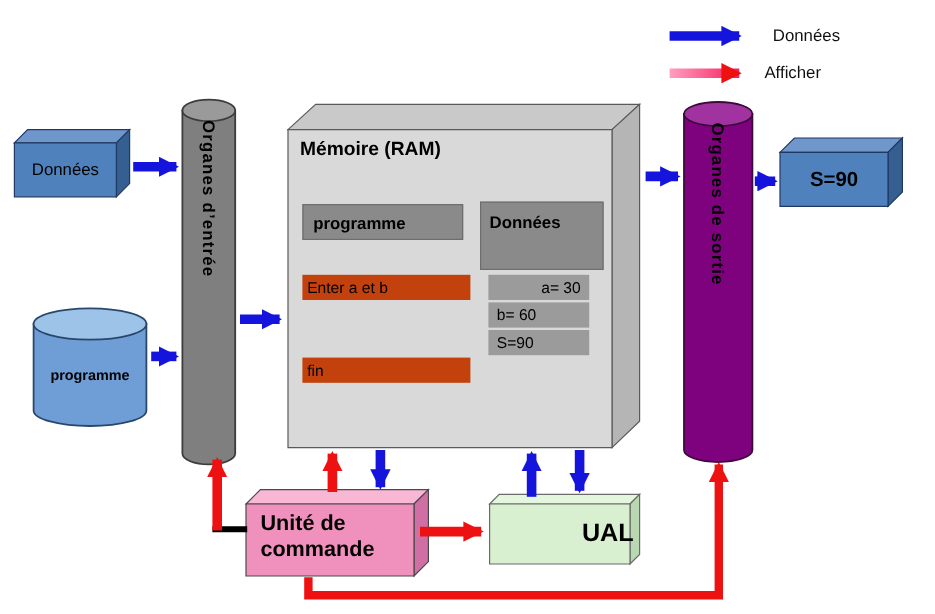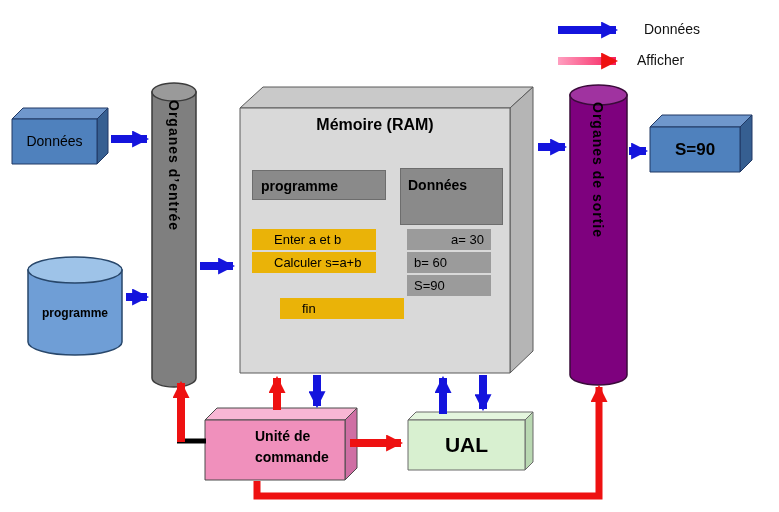--- a/index.html
+++ b/index.html
@@ -18,46 +18,46 @@
 
   .vlabel {
     writing-mode:vertical-rl; font-weight:bold; font-size:14px; color:#000;
     letter-spacing:1px;
   }
 
   .lbl-donnees { left:12px; top:119px; width:85px; height:45px; line-height:45px; text-align:center; font-size:14px; }
   .lbl-programme { left:28px; top:306px; width:94px; text-align:center; font-weight:bold; font-size:12px; }
   .lbl-s90 { left:650px; top:127px; width:90px; height:45px; line-height:45px; text-align:center; font-weight:bold; font-size:17px; }
 
-  .ram-title { left:250px; top:116px; width:250px; text-align:center; font-weight:bold; font-size:16px; }
+  .ram-title { left:250px; top:116px; width:250px; font-weight:bold; font-size:16px; }
 
   .prog-header {
     left:252px; top:170px; width:134px; height:30px; background:#8a8a8a;
     font-weight:bold; font-size:14px; line-height:30px; padding-left:8px;
     box-sizing:border-box; border:1px solid #6d6d6d;
   }
   .prog-row {
-    left:252px; width:124px; height:21px; background:#eab308;
-    font-size:13px; line-height:21px; padding-left:22px; box-sizing:border-box;
+    left:252px; width:140px; height:21px; background:#c2410c;
+    font-size:13px; line-height:21px; padding-left:4px; box-sizing:border-box;
   }
   .data-header {
     left:400px; top:168px; width:103px; height:57px; background:#8a8a8a;
     font-weight:bold; font-size:14px; padding:4px 0 0 7px; box-sizing:border-box;
     line-height:25px; border:1px solid #6d6d6d;
   }
   .data-row {
     left:407px; width:84px; height:21px; background:#9b9b9b;
     font-size:13px; line-height:21px; padding-left:7px; box-sizing:border-box;
   }
 
   .lbl-control {
-    left:205px; top:426px; width:132px; font-weight:bold; font-size:14px;
-    padding-left:12px; box-sizing:border-box; line-height:21px;margin-left:38px;
+    left:205px; top:426px; width:132px; font-weight:bold; font-size:18px;
+    padding-left:12px; box-sizing:border-box; line-height:21px;
   }
-  .lbl-ual { left:408px; top:420px; width:117px; height:50px; line-height:50px; text-align:center; font-weight:bold; font-size:21px; }
+  .lbl-ual { left:408px; top:420px; width:117px; height:50px; line-height:50px; text-align:center; font-weight:bold; font-size:21px;padding-left:40px; }
 
   .arrow-data { stroke:var(--data-arrow, #1414dd); stroke-width:8; fill:none; }
   .arrow-cmd  { stroke:var(--command-arrow, #ee1111); stroke-width:8; fill:none; }
   .arrow-loop { stroke:var(--command-arrow, #ee1111); stroke-width:7; fill:none; }
   .head-data  { fill:var(--data-arrow, #1414dd); }
   .head-cmd   { fill:var(--command-arrow, #ee1111); }
 </style>
 </head>
 <body>
 
@@ -149,22 +149,21 @@
   <div class="abs lbl-donnees">Données</div>
   <div class="abs lbl-programme">programme</div>
 
   <div class="abs vlabel" style="left:166px; top:100px;">Organes d’entrée</div>
   <div class="abs vlabel" style="left:590px; top:102px;">Organes de sortie</div>
 
   <div class="abs ram-title">Mémoire (RAM)</div>
 
   <div class="abs prog-header">programme</div>
   <div class="abs prog-row" style="top:229px;">Enter a et b</div>
-  <div class="abs prog-row" style="top:252px;">Calculer s=a+b</div>
-  <div class="abs prog-row" style="top:298px;margin-left:28px;">fin</div>
+  <div class="abs prog-row" style="top:298px;">fin</div>
 
   <div class="abs data-header">
     <div>Données</div>
   </div>
   <div class="abs data-row" style="top:229px;padding-left:44px;">a= 30</div>
   <div class="abs data-row" style="top:252px;">b= 60</div>
   <div class="abs data-row" style="top:275px;">S=90</div>
 
   <div class="abs lbl-control">Unité de commande</div>
   <div class="abs lbl-ual">UAL</div>

